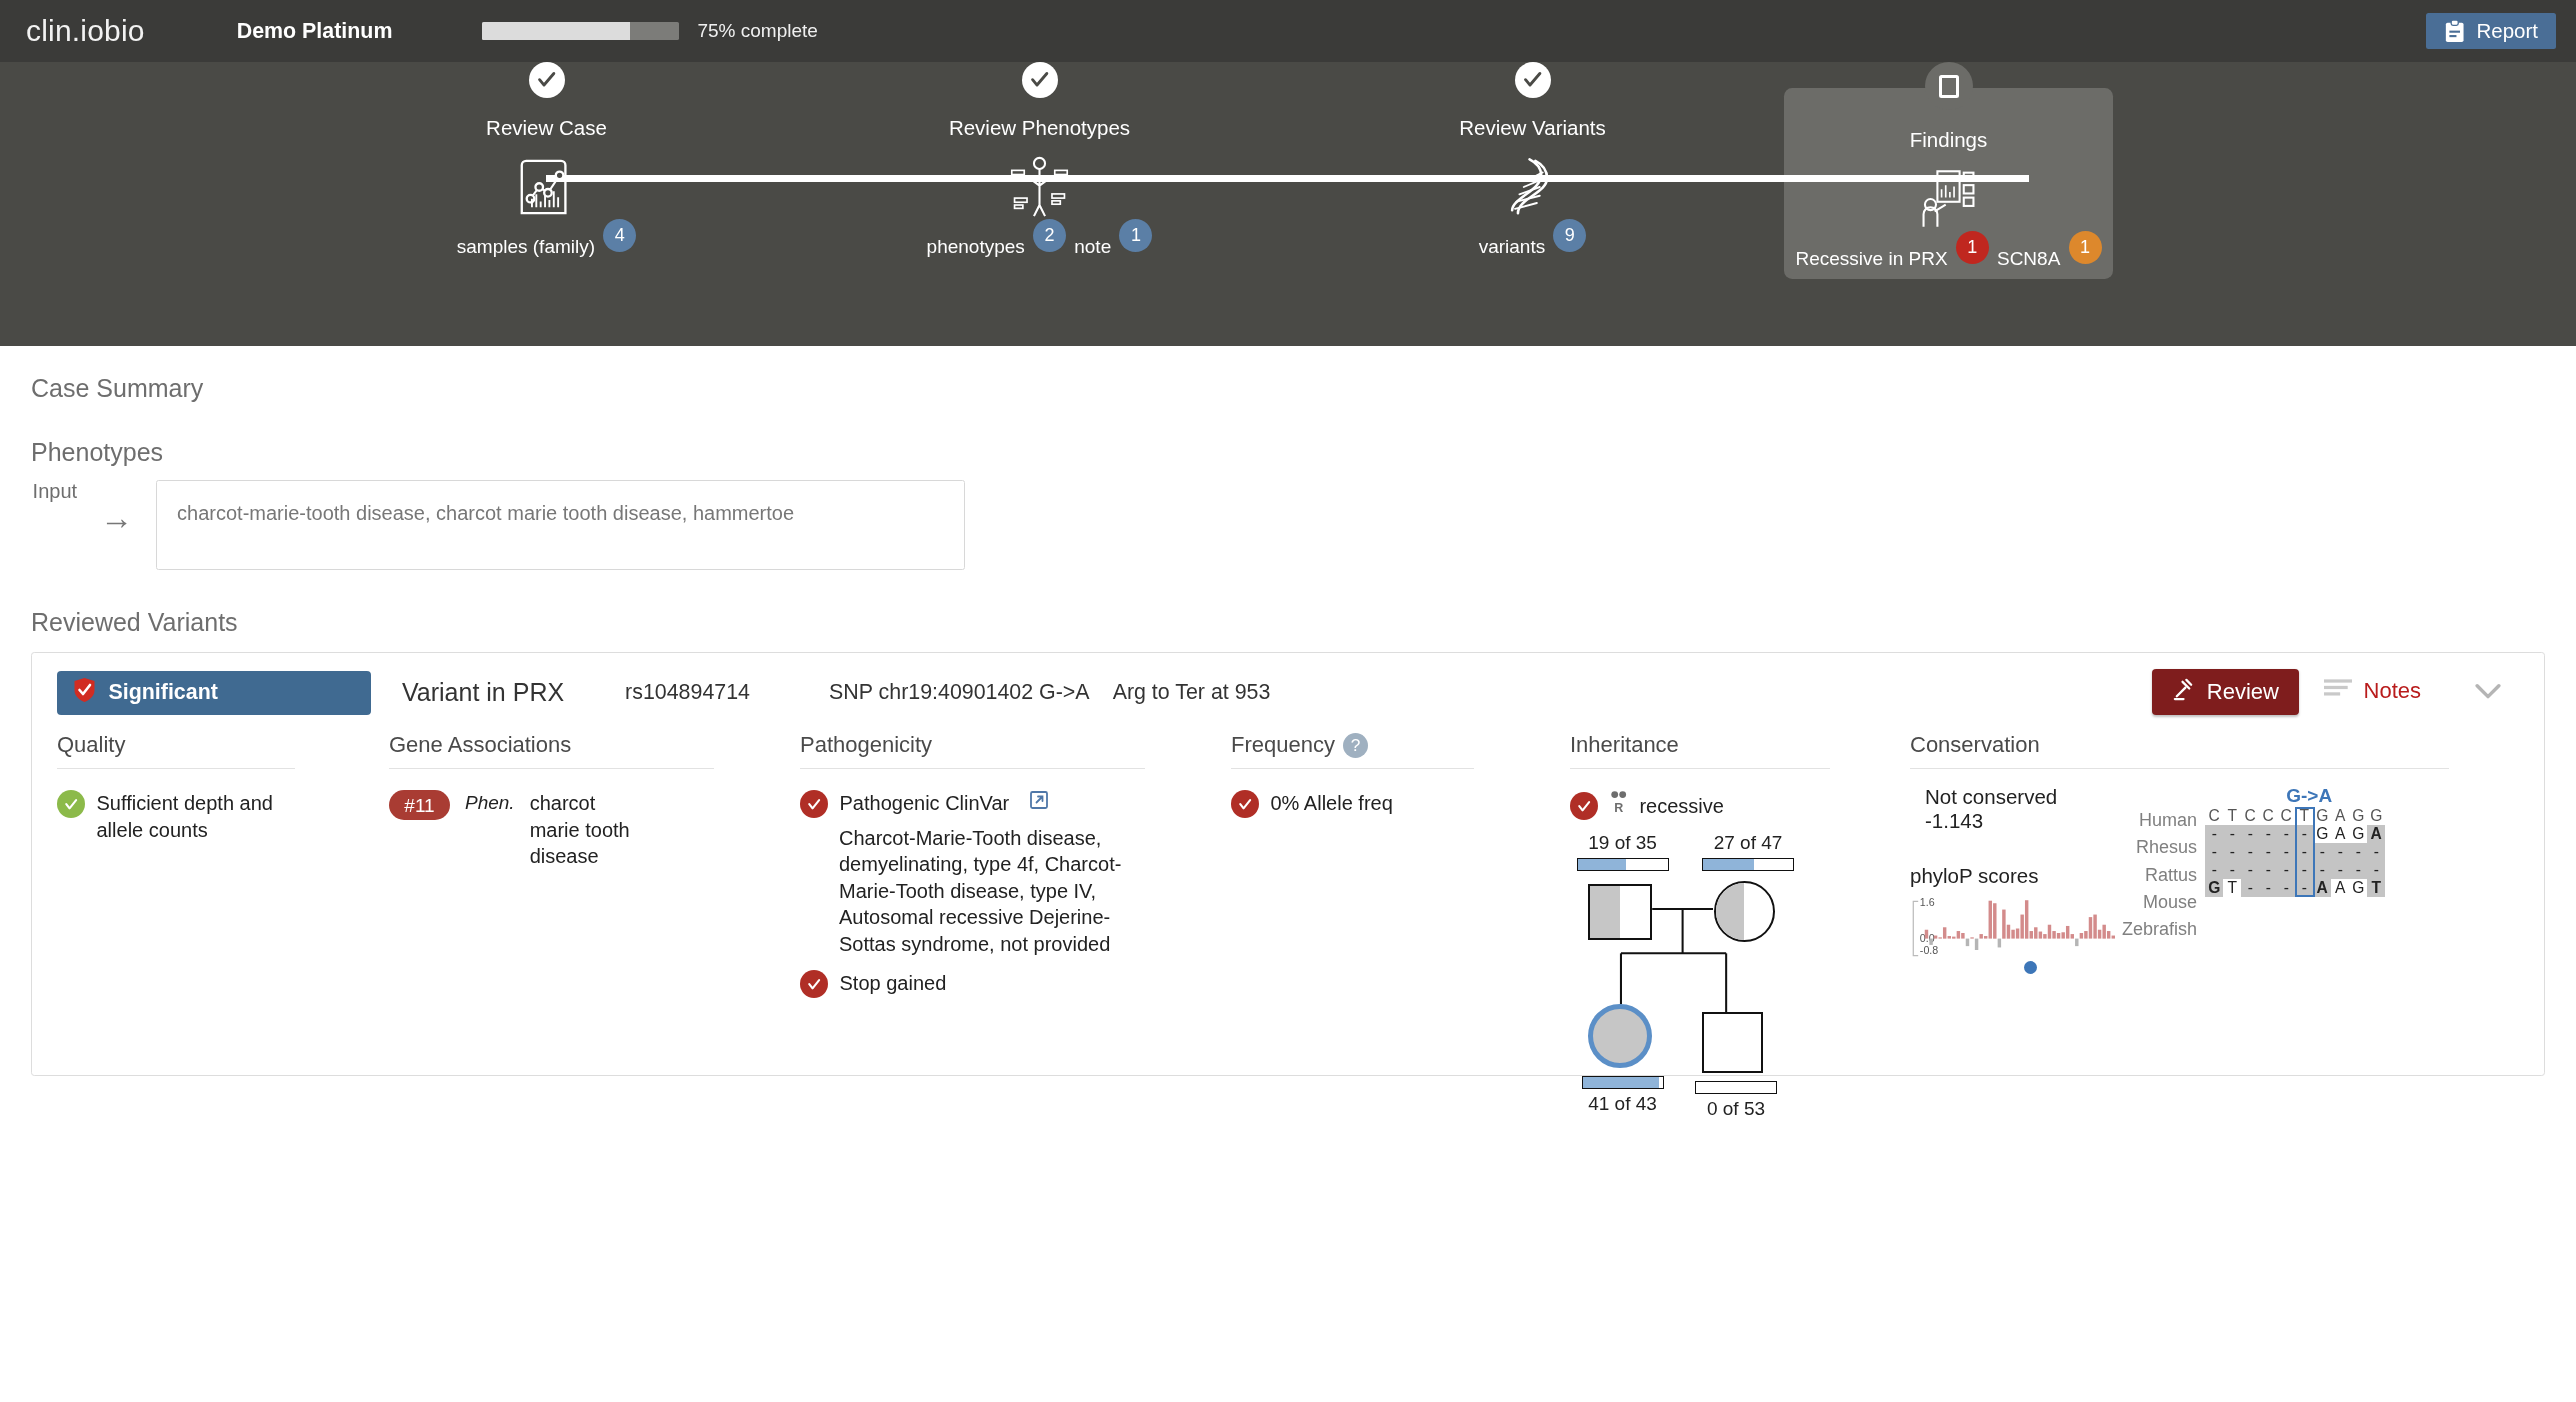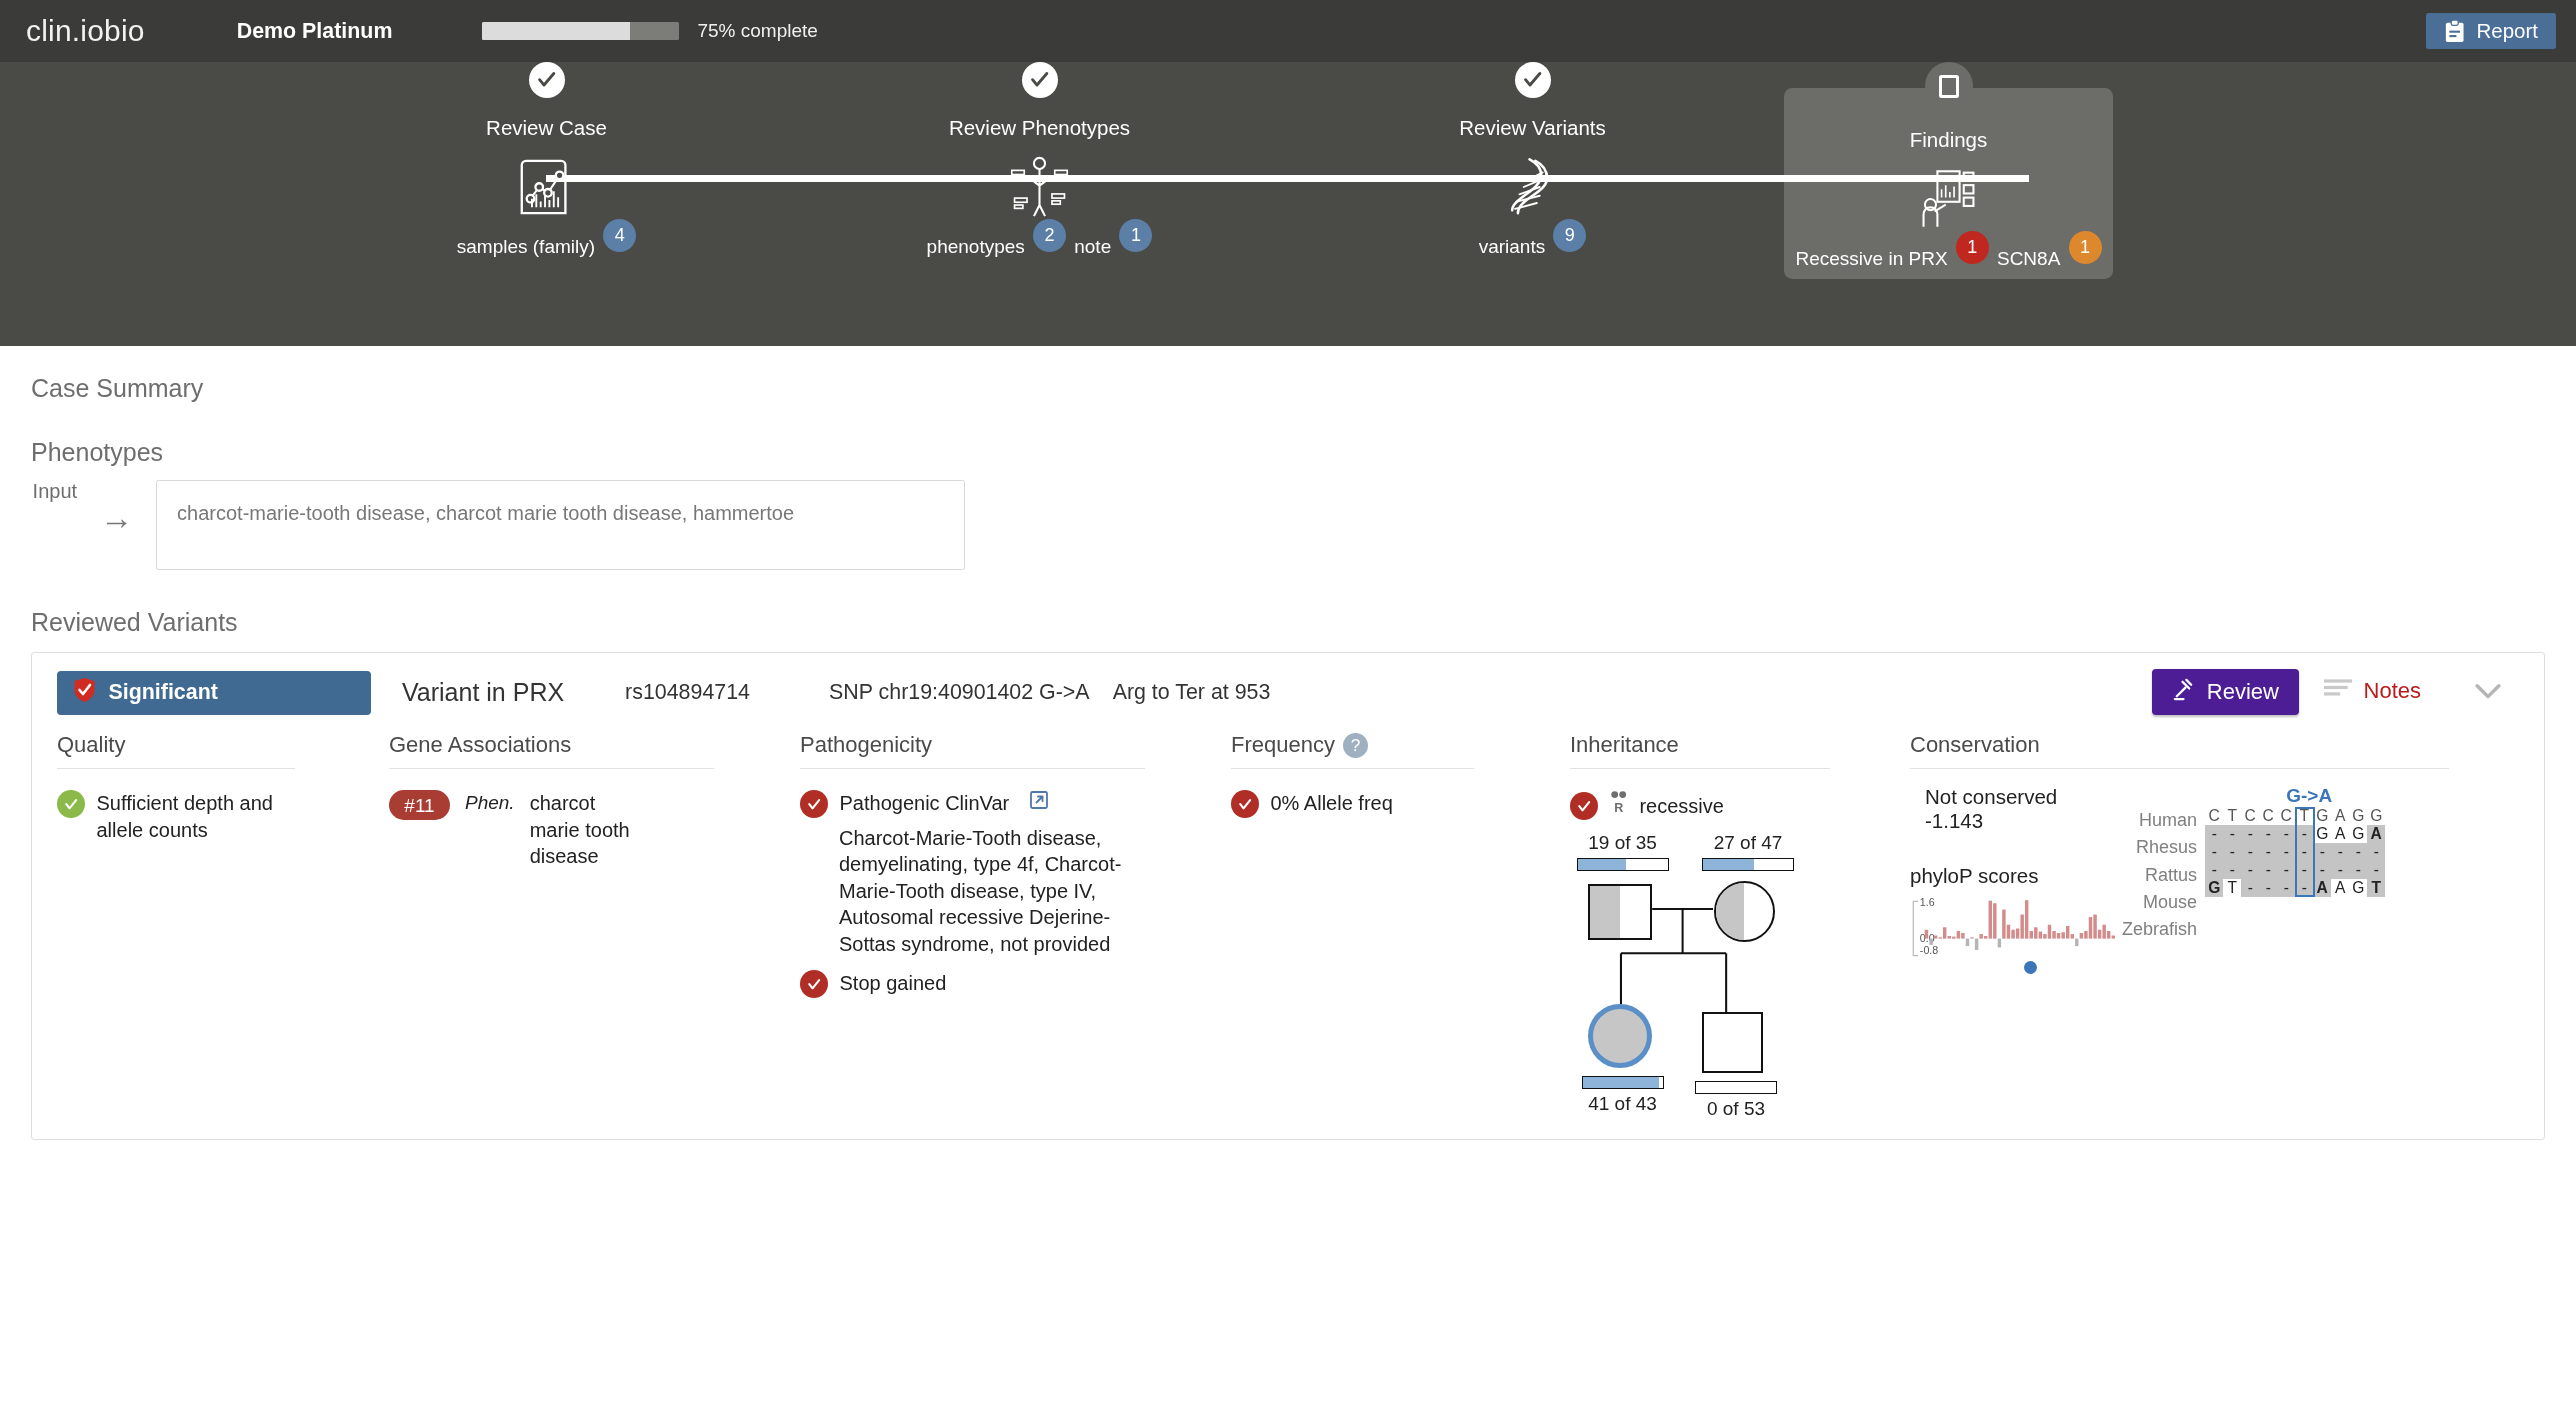--- a/index.html
+++ b/index.html
@@ -80,34 +80,34 @@
     border:0.8px solid #d8d8d8; background:#fff; border-radius:2.5px;
     padding:18px 20px; font-size:20px; color:#777; line-height:1.4;
   }
   .f-input{ width:1208px; min-height:90px; }
   .f-terms{ width:809px; min-height:90px; }
   .arrow{ font-size:33px; color:#777; margin:0 23px; }
 
   
   .card{
     border:0.8px solid #dddddd; border-radius:3.3px; margin-top:15px;
-    background:#fff; height:488px; position:relative;
+    background:#fff; height:424px; position:relative;
   }
   .card-head{ display:flex; align-items:center; height:79px; padding:0 25px; position:relative;}
   .sig-badge{
     background:#406a91; color:#fff; border-radius:4.1px; height:44px; width:314px;
     display:flex; align-items:center; gap:11.5px; padding:0 15px; font-size:21.4px; font-weight:bold;
   }
   .v-title{ font-size:25px; color:#333; margin-left:31px; }
   .v-rsid{ font-size:21.4px; color:#333; margin-left:61px; }
   .v-snp { font-size:21.4px; color:#333; margin-left:79px; }
   .v-aa  { font-size:21.4px; color:#333; margin-left:23px; }
   .review-btn{
     position:absolute; right:245px; top:16.4px;
-    background:#4c1d95; color:#fff; border:none; border-radius:4.1px;
+    background:#7f1d1d; color:#fff; border:none; border-radius:4.1px;
     height:46px; padding:0 20px; display:flex; align-items:center; gap:11.5px;
     font-size:22px; cursor:pointer; box-shadow:0 1.6px 2.5px rgba(0,0,0,.25);
   }
   .notes-btn{
     position:absolute; right:123px; top:25px; display:flex; align-items:flex-end;
     gap:11.5px; color:#b91c1c; font-size:22px; cursor:pointer;
   }
   .chev{ position:absolute; right:43px; top:30px; cursor:pointer; }
 
   .cols{ display:flex; padding:0 25px; }

